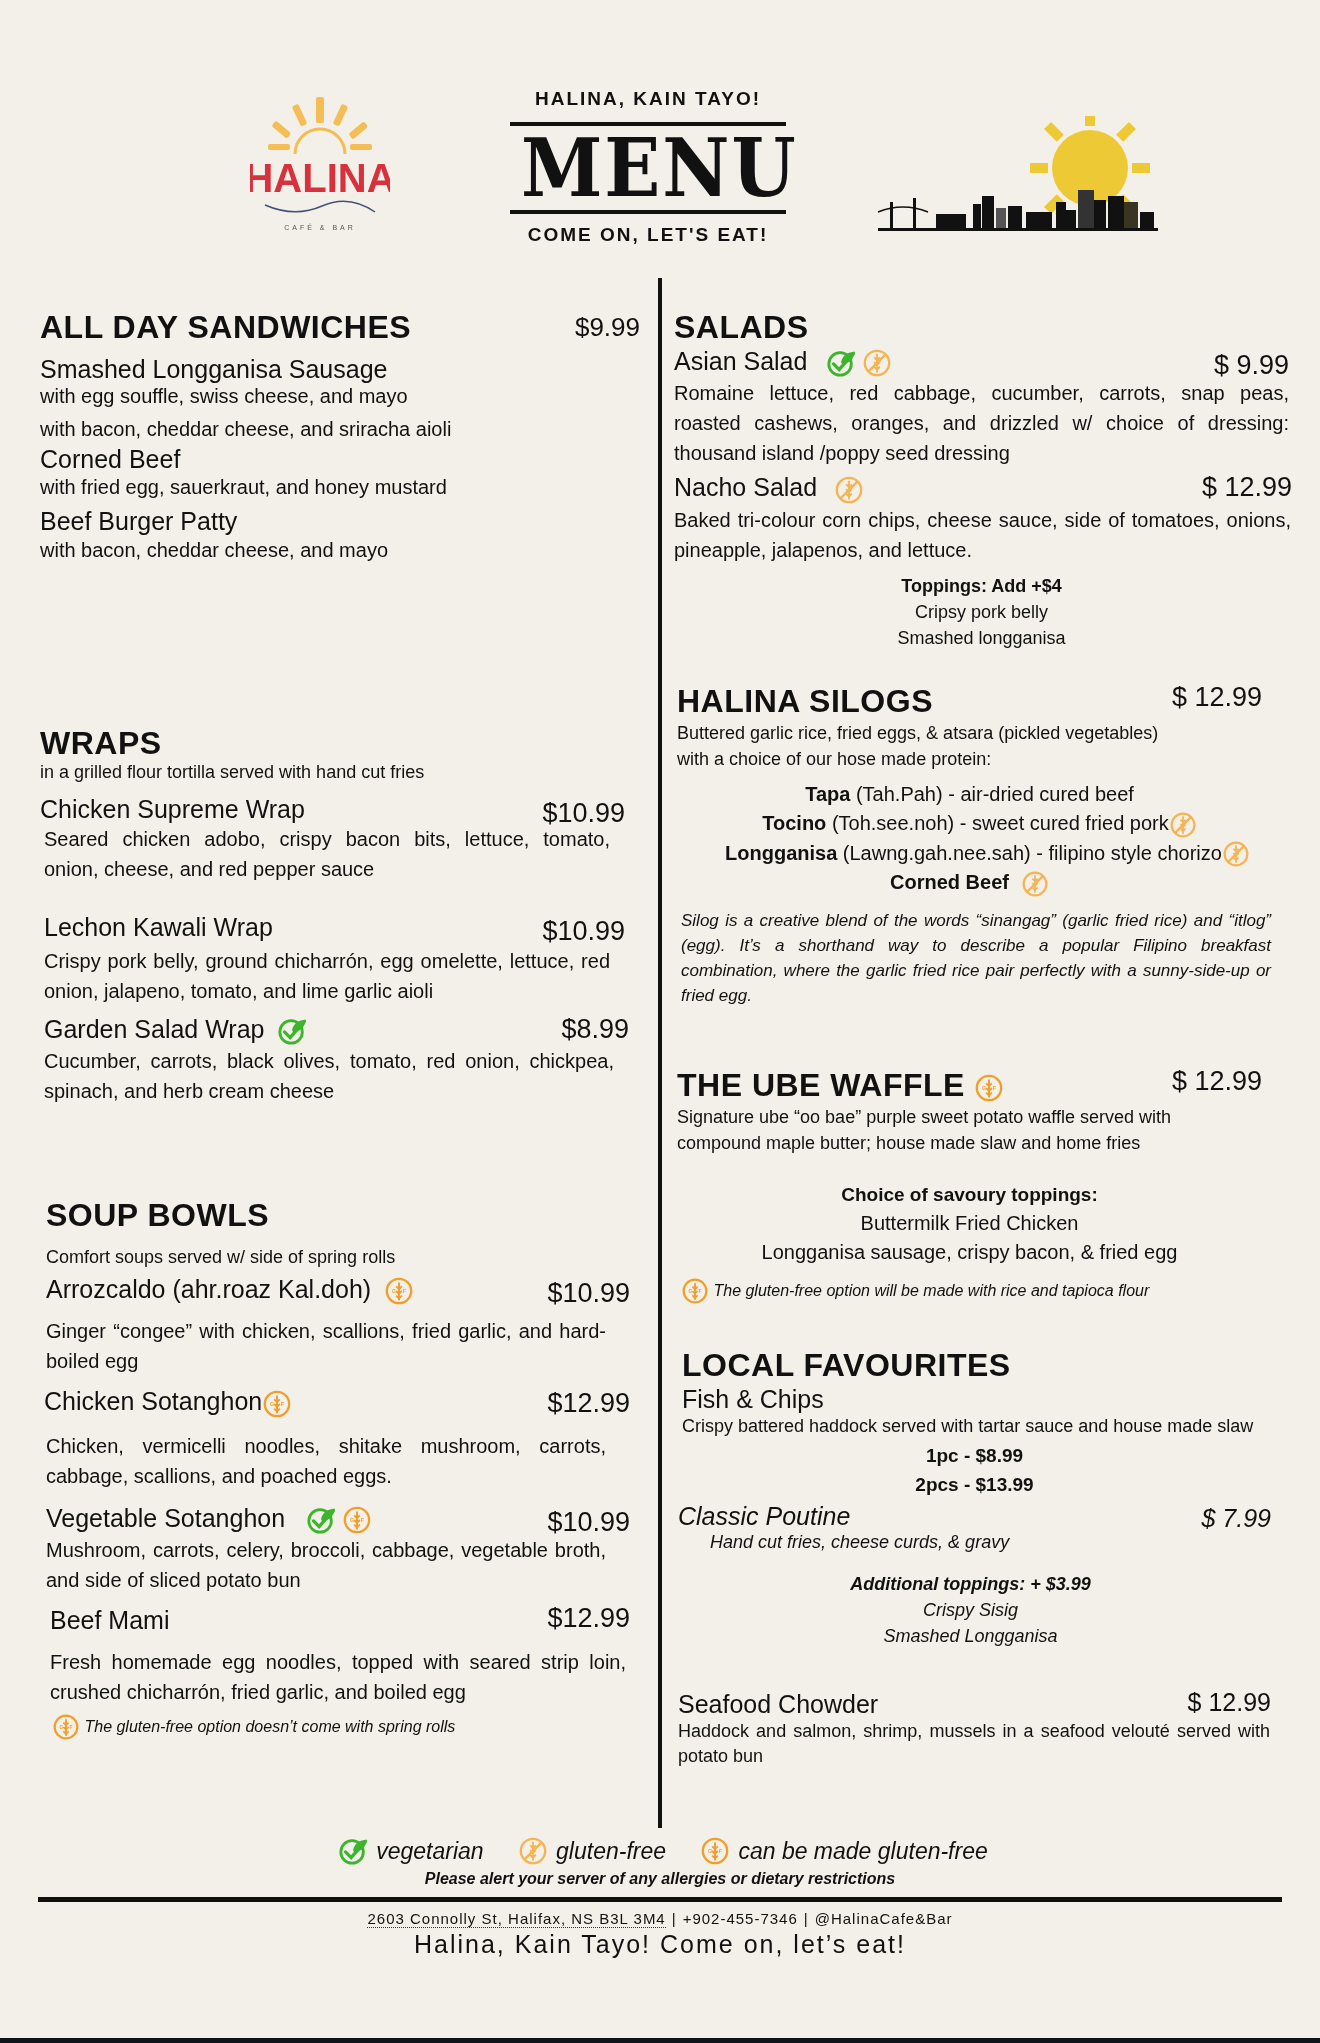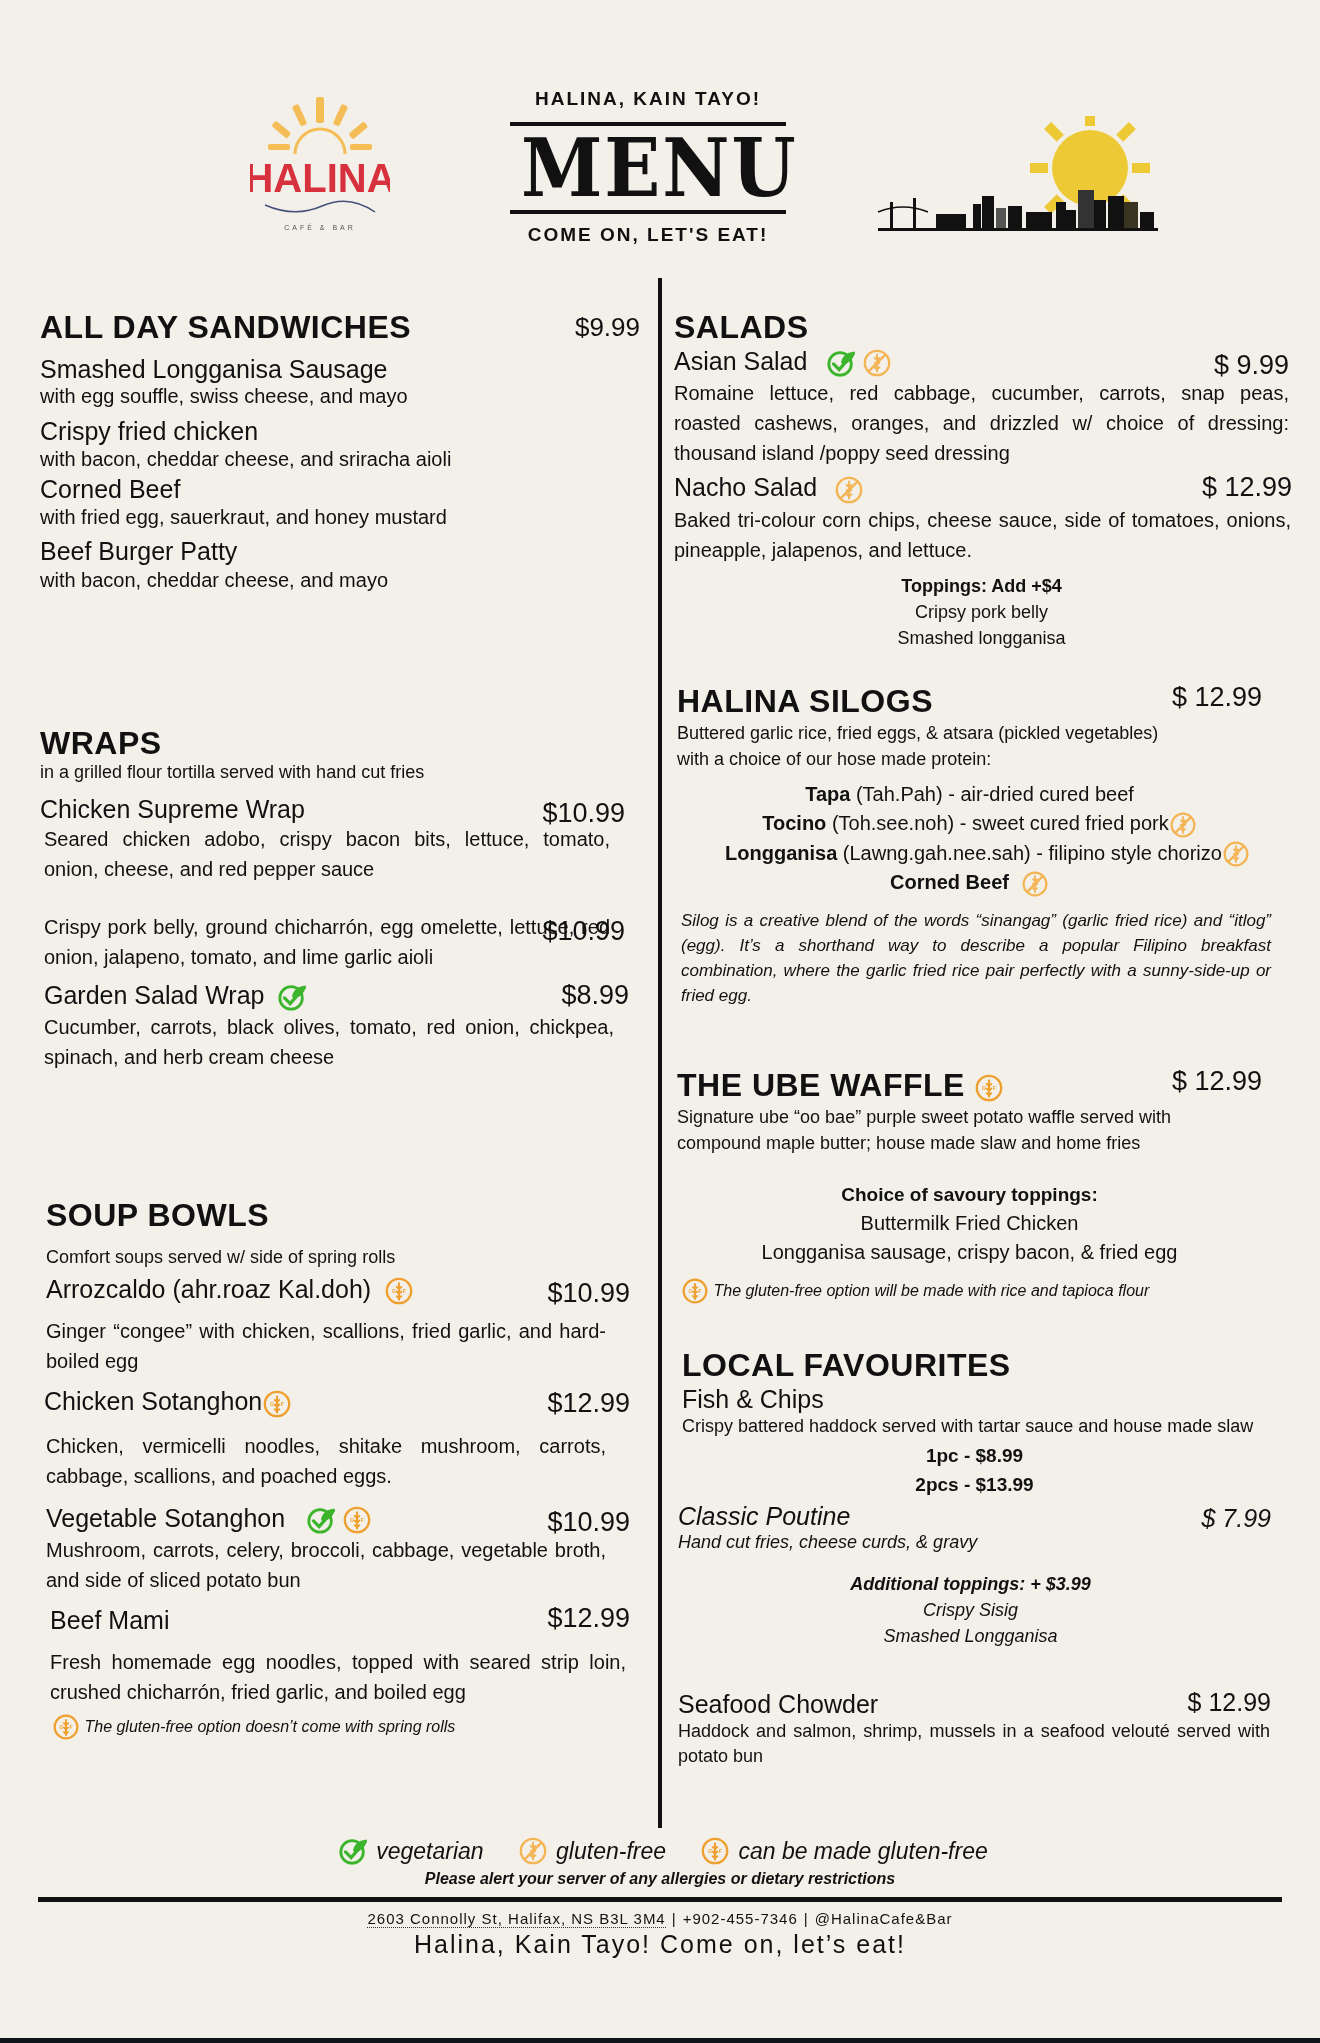--- a/index.html
+++ b/index.html
@@ -140,21 +140,20 @@
 <div class="abs col-left" style="top:308px;">
   <div class="row">
     <div class="sec-title">ALL DAY SANDWICHES</div>
     <div class="price" style="font-size:26px;top:4px;">$9.99</div>
   </div>
   <div style="margin-top:8px;">
     <div class="item-name">Smashed Longganisa Sausage</div>
     <div class="desc" style="line-height:24px;">with egg souffle, swiss cheese, and mayo</div>
   </div>
   <div style="margin-top:8px;">
-    <div class="item-name">Crispy fried chicken</div>
     <div class="desc" style="line-height:26px;">with bacon, cheddar cheese, and sriracha aioli</div>
   </div>
   <div style="margin-top:2px;">
     <div class="item-name">Corned Beef</div>
     <div class="desc" style="line-height:26px;">with fried egg, sauerkraut, and honey mustard</div>
   </div>
   <div style="margin-top:6px;">
     <div class="item-name">Beef Burger Patty</div>
     <div class="desc" style="line-height:28px;">with bacon, cheddar cheese, and mayo</div>
   </div>
@@ -162,20 +161,21 @@
 
 <div class="abs col-left" style="top:724px;">
   <div class="sec-title">WRAPS</div>
   <div class="desc-sm" style="line-height:20px;">in a grilled flour tortilla served with hand cut fries</div>
   <div class="row" style="margin-top:12px;width:585px;">
     <div class="item-name">Chicken Supreme Wrap</div>
     <div class="price" style="top:4px;">$10.99</div>
     <div class="desc" style="padding-left:4px;width:570px;">Seared chicken adobo, crispy bacon bits, lettuce, tomato, onion, cheese, and red pepper sauce</div>
   </div>
   <div class="row" style="margin-top:28px;width:585px;">
+    <div class="item-name" style="padding-left:4px;">Lechon Kawali Wrap</div>
     <div class="price" style="top:4px;">$10.99</div>
     <div class="desc" style="padding-left:4px;margin-top:4px;width:570px;">Crispy pork belly, ground chicharrón, egg omelette, lettuce, red onion, jalapeno, tomato, and lime garlic aioli</div>
   </div>
   <div class="row" style="margin-top:8px;width:589px;">
     <div class="item-name" style="padding-left:4px;">
       <span>Garden Salad Wrap</span>
       <svg class="icon">
           <use href="#ic-veg"></use>
         </svg>
     </div>
@@ -314,21 +314,21 @@
     <div class="item-name">Fish &amp; Chips</div>
     <div class="desc-sm" style="text-align:justify;line-height:25px;">Crispy battered haddock served with tartar sauce and house made slaw</div>
     <div class="center bold" style="font-size:19px;line-height:29px;margin-top:2px;">
       <div>1pc - $8.99</div>
       <div>2pcs - $13.99</div>
     </div>
   </div>
   <div class="row" style="margin-top:2px;left:-4px;font-style:italic;">
     <div class="item-name">Classic Poutine</div>
     <div class="price" style="top:2px;right:-8px;font-size:25px;">$ 7.99</div>
-    <div class="desc-sm" style="line-height:22px;">Hand cut fries, cheese curds, &amp; gravy</div>
+    <div class="desc-sm" style="line-height:22px;margin-left:32px;">Hand cut fries, cheese curds, &amp; gravy</div>
     <div class="center" style="font-size:18px;line-height:26px;margin-top:18px;">
       <div class="bold">Additional toppings: + $3.99</div>
       <div>Crispy Sisig</div>
       <div>Smashed Longganisa</div>
     </div>
   </div>
   <div class="row" style="margin-top:40px;left:-4px;">
     <div class="item-name">Seafood Chowder</div>
     <div class="price" style="top:-2px;right:-8px;font-size:25px;">$ 12.99</div>
     <div class="desc-sm" style="text-align:justify;line-height:25px;width:592px;">Haddock and salmon, shrimp, mussels in a seafood velouté served with potato bun</div>

